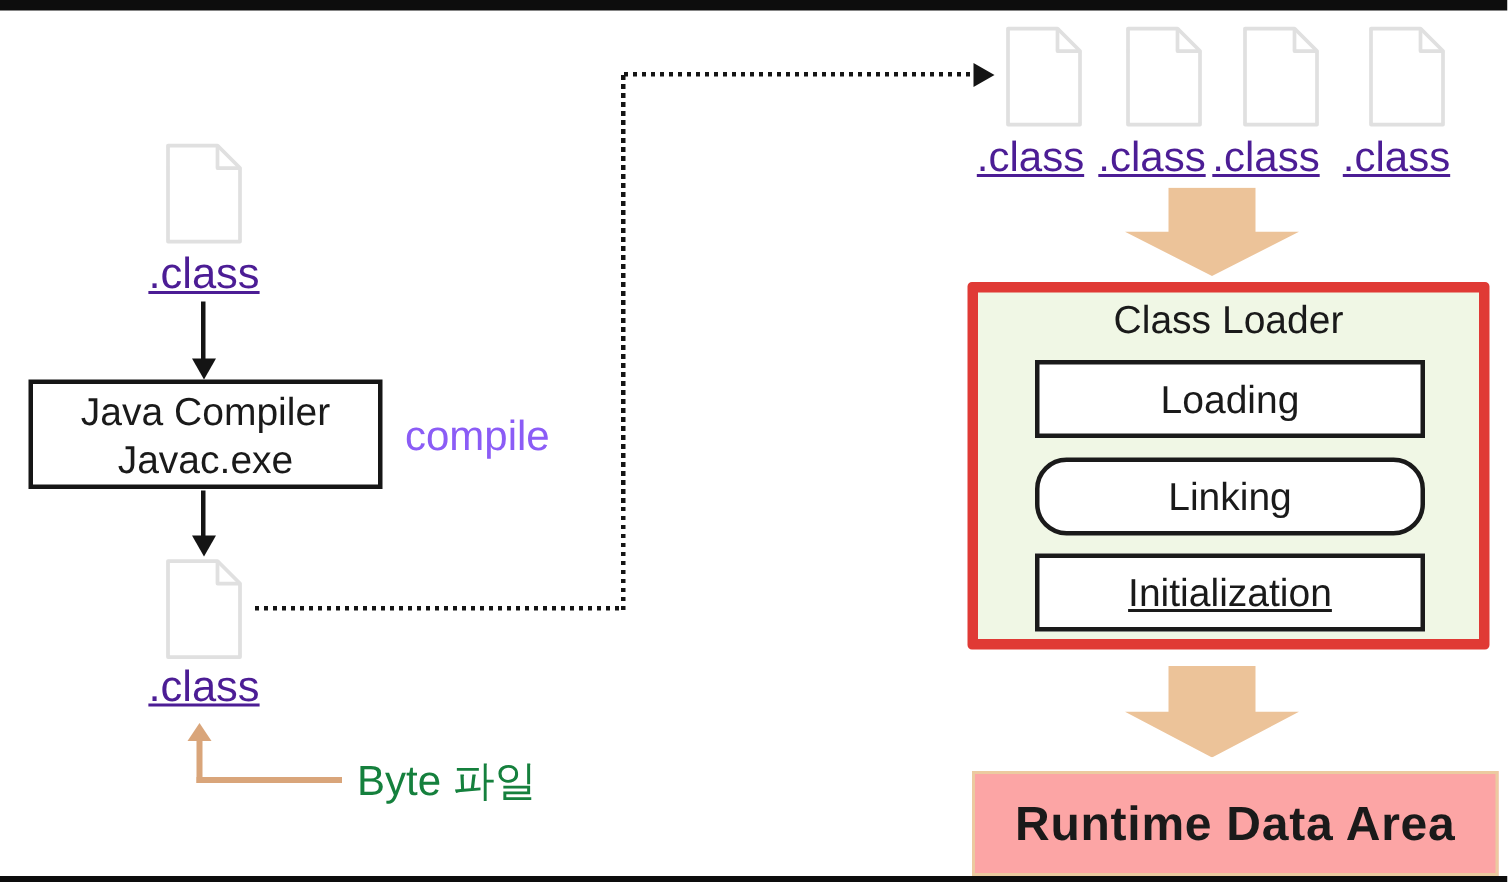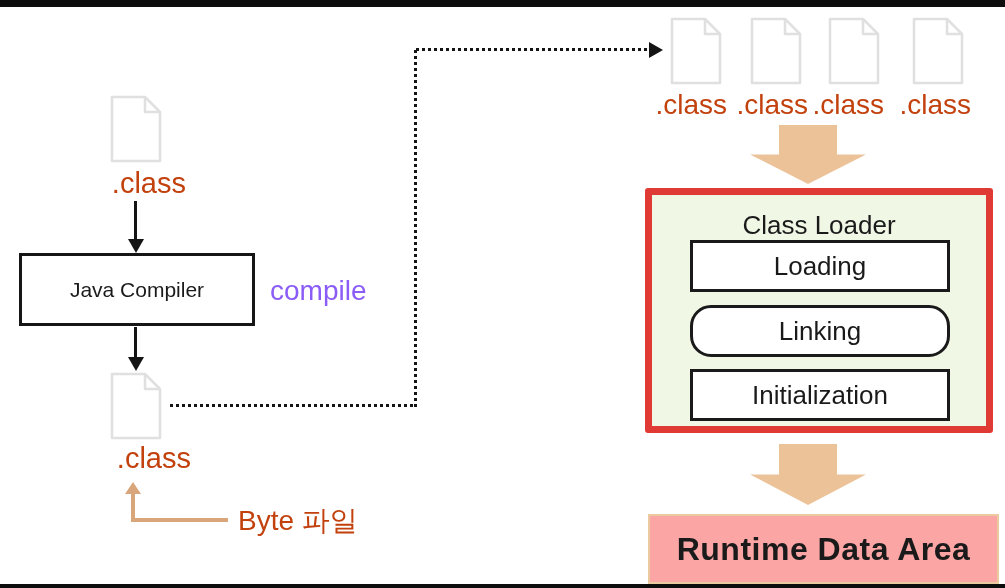--- a/index.html
+++ b/index.html
@@ -16,29 +16,29 @@
 
   
   .edge-bar { left:0; width:1005px; background:#0d0d0d; }
   .edge-top { top:0; height:7px; }
   .edge-bottom { top:584px; height:4px; }
 
   
   .file-icon svg { display:block; }
 
   
-  .file-label { font-size:29px; color:#c2410c; text-align:right; }
+  .file-label { font-size:29px; color:#4c1d95; text-align:center;text-decoration:underline; }
   .green-label { font-size:28px; }
 
   
   .compiler-box {
     left:19px; top:253px; width:236px; height:73px;
     background:#ffffff; border:3px solid #161616;
     display:flex; flex-direction:column; justify-content:center; align-items:center;
-    font-size:21px; line-height:32px;
+    font-size:26px; line-height:32px;
   }
 
   
   .vline { width:3px; background:#141414; }
   .head-down { width:0; height:0; border-left:8px solid transparent; border-right:8px solid transparent; border-top:14px solid #141414; }
   .head-up { width:0; height:0; border-left:8px solid transparent; border-right:8px solid transparent; border-bottom:12px solid #d9a57a; }
   .head-right { width:0; height:0; border-top:8px solid transparent; border-bottom:8px solid transparent; border-left:14px solid #141414; }
 
   
   .dot-h { height:3px; background:repeating-linear-gradient(to right, #141414 0 3px, transparent 3px 6px); }
@@ -51,21 +51,21 @@
   .block-arrow {
     width:116px; background:#ecc399;
     clip-path:polygon(25% 0, 75% 0, 75% 50%, 100% 50%, 50% 100%, 0 50%, 25% 50%);
   }
 
   
   .loader-panel {
     left:645px; top:188px; width:348px; height:245px;
     background:#f0f7e5; border:7px solid #e03a35; border-radius:3px;
   }
-  .loader-title { left:645px; top:198px; width:348px; text-align:center; font-size:26px;margin-top:12px; }
+  .loader-title { left:645px; top:198px; width:348px; text-align:center; font-size:26px; }
   .stage-box {
     left:690px; width:260px; height:52px;
     background:#ffffff; border:3px solid #1a1a1a;
     display:flex; align-items:center; justify-content:center;
     font-size:26px;
   }
 
   
   .runtime-box {
     left:648px; top:514px; width:351px; height:70px;
@@ -88,20 +88,21 @@
 </div>
 <div class="abs file-label" style="left:86px; top:167px; width:100px;">.class</div>
 
 <div class="abs">
   <div class="abs vline" style="left:134px; top:201px; height:39px;"></div>
   <div class="abs head-down" style="left:128px; top:239px;"></div>
 </div>
 
 <div class="abs compiler-box">
   <div>Java Compiler</div>
+  <div>Javac.exe</div>
 </div>
 
 <div class="abs green-label" style="left:270px; top:275px; color:#8b5cf6;">compile</div>
 
 <div class="abs">
   <div class="abs vline" style="left:134px; top:327px; height:31px;"></div>
   <div class="abs head-down" style="left:128px; top:357px;"></div>
 </div>
 
 <div class="abs file-icon" style="left:110px; top:372px;">
@@ -110,21 +111,21 @@
     <path d="M35 2 V17 H50" fill="none" stroke="#e0e0e0" stroke-width="2.5" stroke-linejoin="round"></path>
   </svg>
 </div>
 <div class="abs file-label" style="left:81px; top:442px; width:110px;">.class</div>
 
 <div class="abs">
   <div class="abs head-up" style="left:125px; top:482px;"></div>
   <div class="abs tan-line" style="left:131px; top:493px; width:4px; height:29px;"></div>
   <div class="abs tan-line" style="left:131px; top:518px; width:97px; height:4px;"></div>
 </div>
-<div class="abs green-label" style="left:238px; top:502px; color:#c2410c;">Byte 파일</div>
+<div class="abs green-label" style="left:238px; top:502px; color:#15803d;">Byte 파일</div>
 
 <div class="abs">
   <div class="abs dot-h" style="left:170px; top:404px; width:246px;"></div>
   <div class="abs dot-v" style="left:414px; top:50px; height:357px;"></div>
   <div class="abs dot-h" style="left:416px; top:48px; width:234px;"></div>
   <div class="abs head-right" style="left:649px; top:42px;"></div>
 </div>
 
 <div class="abs file-icon" style="left:670px; top:17px;">
   <svg width="52" height="68" viewBox="0 0 52 68">
@@ -155,19 +156,19 @@
 <div class="abs file-label" style="left:728px; top:89px; width:80px; font-size:28px;">.class</div>
 <div class="abs file-label" style="left:804px; top:89px; width:80px; font-size:28px;">.class</div>
 <div class="abs file-label" style="left:891px; top:89px; width:80px; font-size:28px;">.class</div>
 
 <div class="abs block-arrow" style="left:750px; top:125px; height:59px;"></div>
 
 <div class="abs loader-panel"></div>
 <div class="abs loader-title">Class Loader</div>
 <div class="abs stage-box" style="top:240px;">Loading</div>
 <div class="abs stage-box" style="top:305px;border-radius:21px;">Linking</div>
-<div class="abs stage-box" style="top:369px;">Initialization</div>
+<div class="abs stage-box" style="top:369px;text-decoration:underline;">Initialization</div>
 
 <div class="abs block-arrow" style="left:750px; top:444px; height:61px;"></div>
 
 <div class="abs runtime-box">
   <span>Runtime Data Area</span>
 </div>
 
 </body></html>

